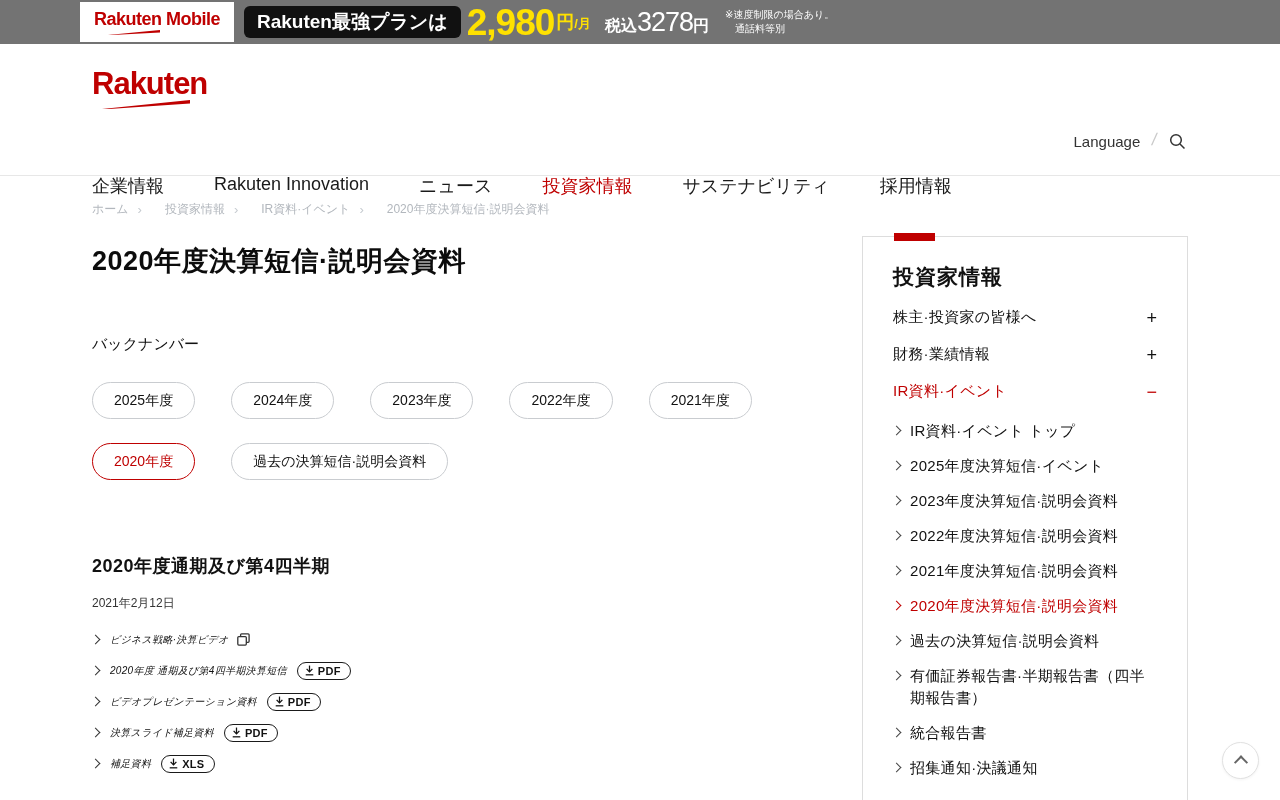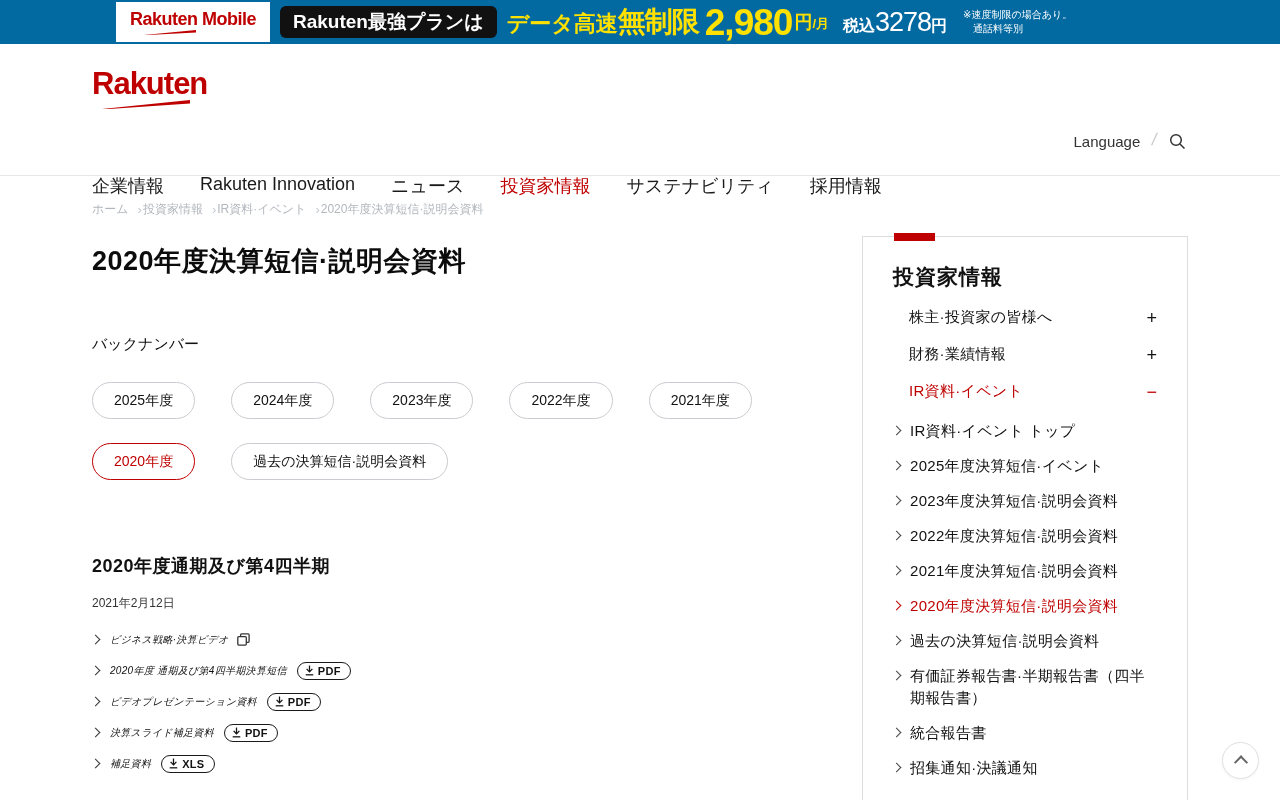--- a/index.html
+++ b/index.html
@@ -1,21 +1,21 @@
 <!DOCTYPE html>
 <html><head>
 <meta charset="utf-8">
 <style>
   * { margin:0; padding:0; box-sizing:border-box; }
   html,body { width:1280px; height:800px; overflow:hidden; background:#fff;
     font-family:"Liberation Sans","DejaVu Sans",sans-serif; color:#111; }
   .page { position:relative; width:1280px; height:800px; }
 
   
-  .promo { height:44px; background:#0369a1; display:flex; align-items:center; padding-left:116px; cursor:pointer; }
+  .promo { height:44px; background:#737373; display:flex; align-items:center; padding-left:80px; cursor:pointer; }
   .promo-logo-box { background:#fff; height:40px; min-width:144px; padding:0 14px; display:flex; flex-direction:column; justify-content:center; align-items:center; }
   .promo-logo-text { color:#bf0000; font-weight:bold; font-size:18px; letter-spacing:-0.5px; line-height:1; }
   .promo-logo-swoosh { display:block; margin-top:2px; margin-right:46px; }
   .promo-plan { background:#111; color:#fff; border-radius:6px; margin-left:10px; padding:5px 13px; font-size:19px; font-weight:bold; white-space:nowrap; line-height:1.2; }
   .promo-headline { color:#ffe100; font-weight:800; font-size:22px; margin-left:10px; white-space:nowrap; }
   .promo-headline .em { font-size:28px; letter-spacing:-1px; }
   .promo-price { color:#ffe100; font-weight:800; font-size:37px; margin-left:6px; letter-spacing:-1px; line-height:1; }
   .promo-price-unit { color:#ffe100; font-weight:800; font-size:18px; margin-left:2px; }
   .promo-price-unit .per { font-size:13px; }
   .promo-tax { color:#fff; margin-left:14px; white-space:nowrap; line-height:1; }
@@ -26,26 +26,26 @@
 
   
   .site-header { position:relative; background:#fff; border-bottom:1px solid #e7e7e7; height:132px; }
   .logo { position:absolute; left:92px; top:24px; cursor:pointer; }
   .logo-text { color:#bf0000; font-size:31px; font-weight:800; letter-spacing:-1px; line-height:1; }
   .logo-swoosh { display:block; margin-top:1px; margin-left:10px; }
   .utility { position:absolute; right:94px; top:86px; display:flex; align-items:flex-end; gap:12px; }
   .lang { font-size:15px; color:#333; cursor:pointer; }
   .slash { color:#c9c9c9; font-size:17px; transform:skewX(-10deg); }
   .search-btn { cursor:pointer; display:flex; align-items:center; }
-  .main-nav { position:absolute; left:92px; top:130px; display:flex; gap:36px;text-align:right; }
+  .main-nav { position:absolute; left:92px; top:130px; display:flex; gap:50px;text-align:right; }
   .nav-item { font-size:18px; font-weight:500; color:#1a1a1a; white-space:nowrap; cursor:pointer; }
   .nav-item.active { color:#bf0000; }
 
   
-  .breadcrumb { display:flex; align-items:center; gap:1px; padding:25px 0 0 92px; font-size:12px; color:#b2b7bd; }
+  .breadcrumb { display:flex; align-items:center; gap:23px; padding:25px 0 0 92px; font-size:12px; color:#b2b7bd; }
   .crumb { display:flex; align-items:center; gap:9px; }
   .crumb .lbl { cursor:pointer; }
   .crumb .sep { color:#c6cbd0; font-size:13px; }
   .crumb:last-child .sep { display:none; }
   .crumb:last-child .lbl { cursor:default; }
 
   
   .main-col { position:absolute; left:92px; top:221px; width:770px; }
   .page-title { font-size:27px; font-weight:bold; color:#0c0c0c; margin-top:22px; letter-spacing:0.5px; }
   .backnumber { margin-top:56px; font-size:15px; color:#111; }
@@ -63,21 +63,21 @@
            padding:2px 9px 2px 7px; background:#fff; }
   .badge-txt { font-size:11px; font-weight:bold; color:#111; letter-spacing:0.3px; }
   .ext-icon { margin-left:8px; display:flex; }
 
   
   .sidebar { position:absolute; left:862px; top:236px; width:326px; height:640px; border:1px solid #ddd; background:#fff; padding:0 30px; }
   .sidebar-accent { position:absolute; top:-4px; left:31px; width:41px; height:8px; background:#bf0000; }
   .sidebar-title { margin-top:26px; font-size:21px; font-weight:bold; letter-spacing:1px; }
   .acc-list { margin-top:8px; }
   .acc-row { display:flex; justify-content:space-between; align-items:center; padding:9px 0; cursor:pointer; }
-  .acc-label { font-size:15px; color:#111; letter-spacing:0.3px;margin-left:16px; }
+  .acc-label { font-size:15px; color:#111; letter-spacing:0.3px; }
   .acc-row.active .acc-label { color:#bf0000; }
   .toggle { font-size:18px; color:#111; line-height:1; }
   .toggle::before { content:"+"; }
   .toggle.minus::before { content:"−"; }
   .acc-row.active .toggle { color:#bf0000; }
   .submenu { margin-top:10px; }
   .sub-item { display:flex; align-items:flex-start; margin-bottom:13px; cursor:pointer; }
   .sub-item .chev { margin-top:7px; border-color:#444; }
   .sub-label { margin-left:10px; font-size:15px; line-height:22px; color:#111; letter-spacing:0.3px; }
   .sub-item.active .sub-label { color:#bf0000; }
@@ -96,21 +96,20 @@
 <div class="page">
 
   <div class="promo">
     <div class="promo-logo-box">
       <span class="promo-logo-text">Rakuten Mobile</span>
       <svg class="promo-logo-swoosh" width="52" height="5" viewBox="0 0 52 5">
           <polygon points="0,5 52,0 52,2.4 4,5" fill="#bf0000"></polygon>
         </svg>
     </div>
     <span class="promo-plan">Rakuten最強プランは</span>
-    <span class="promo-headline"><span>データ高速</span><span class="em">無制限</span></span>
     <span class="promo-price">2,980</span>
     <span class="promo-price-unit"><span>円</span><span class="per">/月</span></span>
     <span class="promo-tax"><span class="lbl">税込</span><span class="val">3278</span><span class="unit">円</span></span>
     <span class="promo-note">
       <span>※速度制限の場合あり。</span><br>
       <span style="padding-left:10px">通話料等別</span>
     </span>
   </div>
 
   <div class="site-header">

